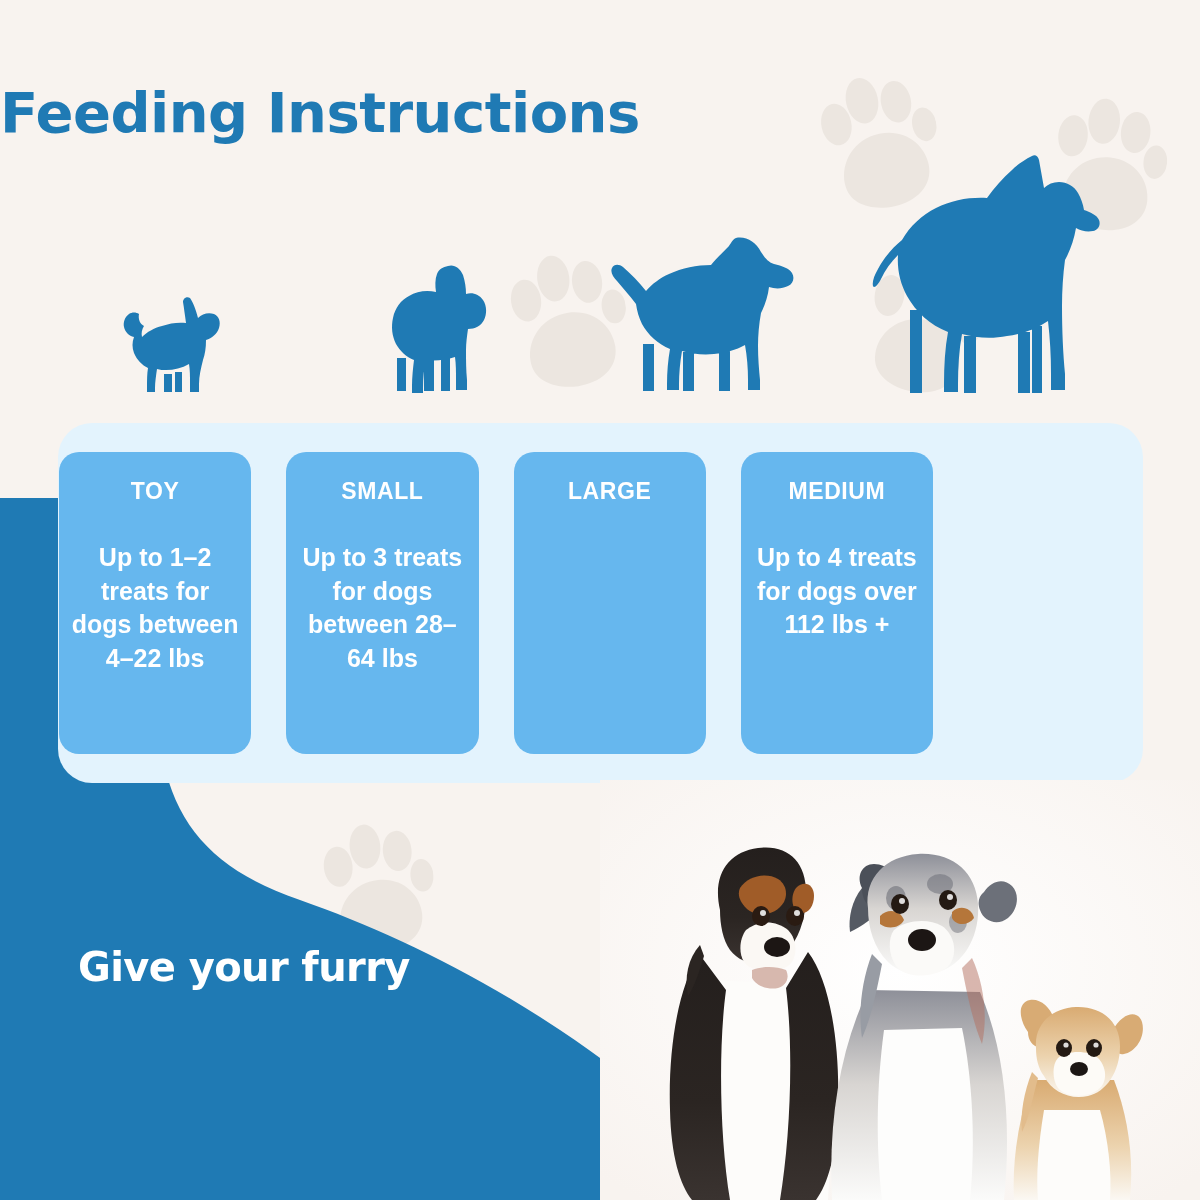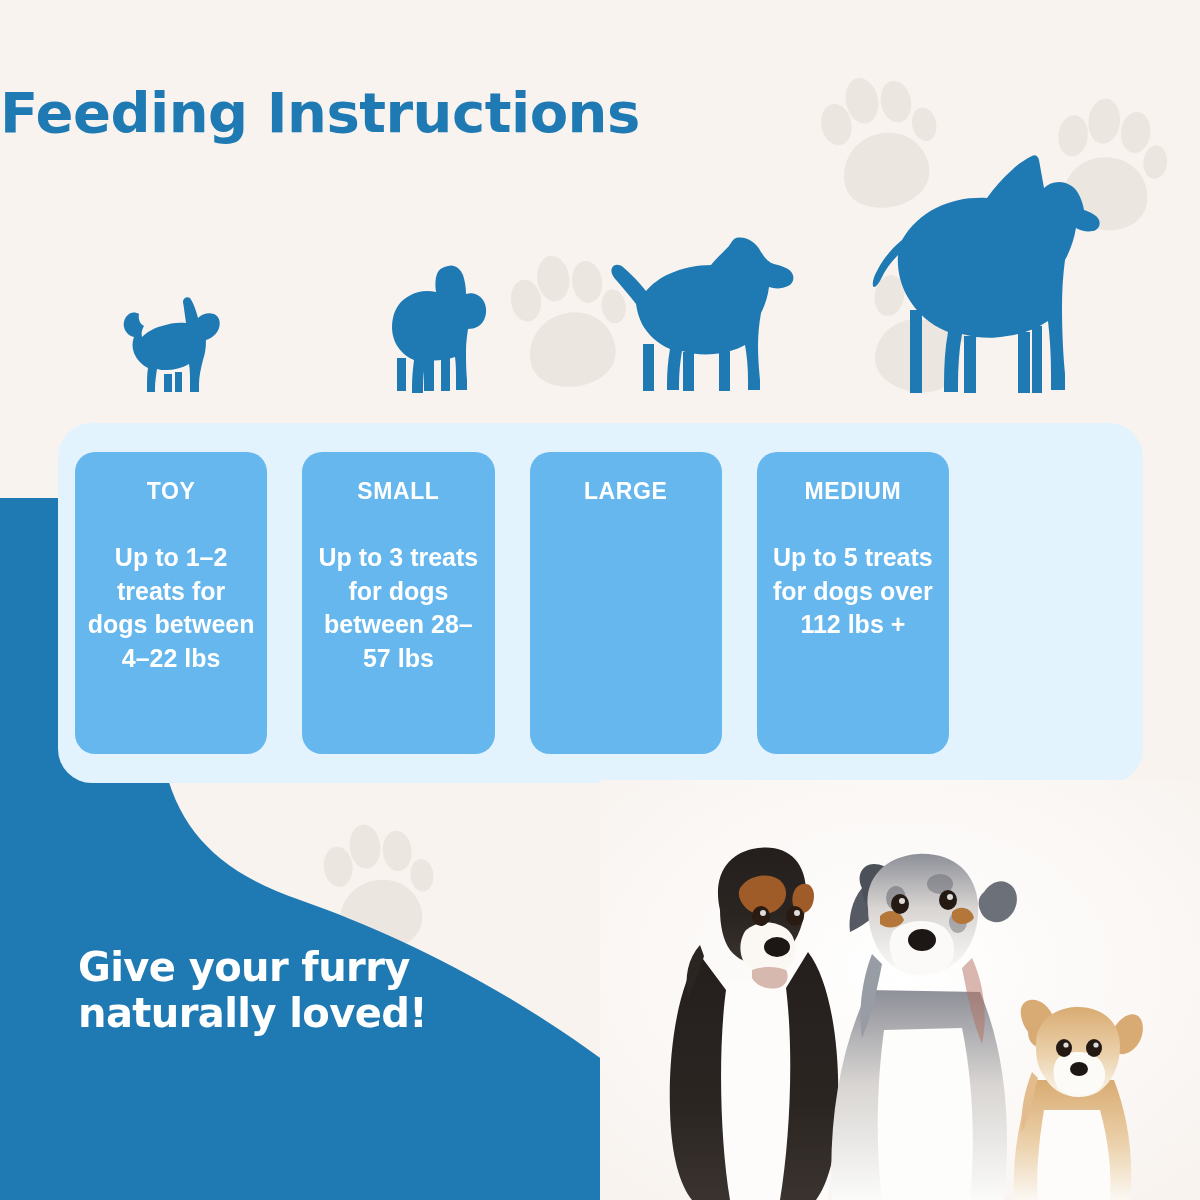--- a/index.html
+++ b/index.html
@@ -56,21 +56,21 @@
     position:absolute;
     left:58px; top:423px;
     width:1085px; height:360px;
     background:#e3f3fd;
     border-radius:34px;
     z-index:4;
   }
 
   .cards {
     position:absolute;
-    left:58px; top:423px;
+    left:42px; top:423px;
     width:908px; height:360px;
     z-index:5;
     display:flex;
     align-items:center;
     padding:0 17px;
     gap:35px;
   }
   .card {
     flex:1 1 0;
     height:302px;
@@ -272,36 +272,35 @@
 
   <div class="cards">
 
     <div class="card">
       <div class="card-title">TOY</div>
       <div class="card-body">Up to 1–2 treats for dogs between 4–22 lbs</div>
     </div>
 
     <div class="card">
       <div class="card-title">SMALL</div>
-      <div class="card-body">Up to 3 treats for dogs between 28–57 lbs</div>
+      <div class="card-body">Up to 3 treats for dogs between 28–64 lbs</div>
     </div>
 
     <div class="card">
       <div class="card-title">LARGE</div>
     </div>
 
     <div class="card">
       <div class="card-title">MEDIUM</div>
-      <div class="card-body">Up to 5 treats for dogs over 112 lbs +</div>
+      <div class="card-body">Up to 4 treats for dogs over 112 lbs +</div>
     </div>
   </div>
 
   <div class="tagline">
     <span class="ln">Give your furry</span>
-    <span class="ln">naturally loved!</span>
   </div>
 
   <div class="photo">
     <svg viewBox="0 0 600 420">
       <defs>
         <radialGradient id="fade" cx="50%" cy="45%" r="70%">
           <stop offset="0%" stop-color="#ffffff"></stop>
           <stop offset="100%" stop-color="#f8f3ef"></stop>
         </radialGradient>
         <linearGradient id="merleCoat" x1="0" y1="0" x2="0" y2="1">

